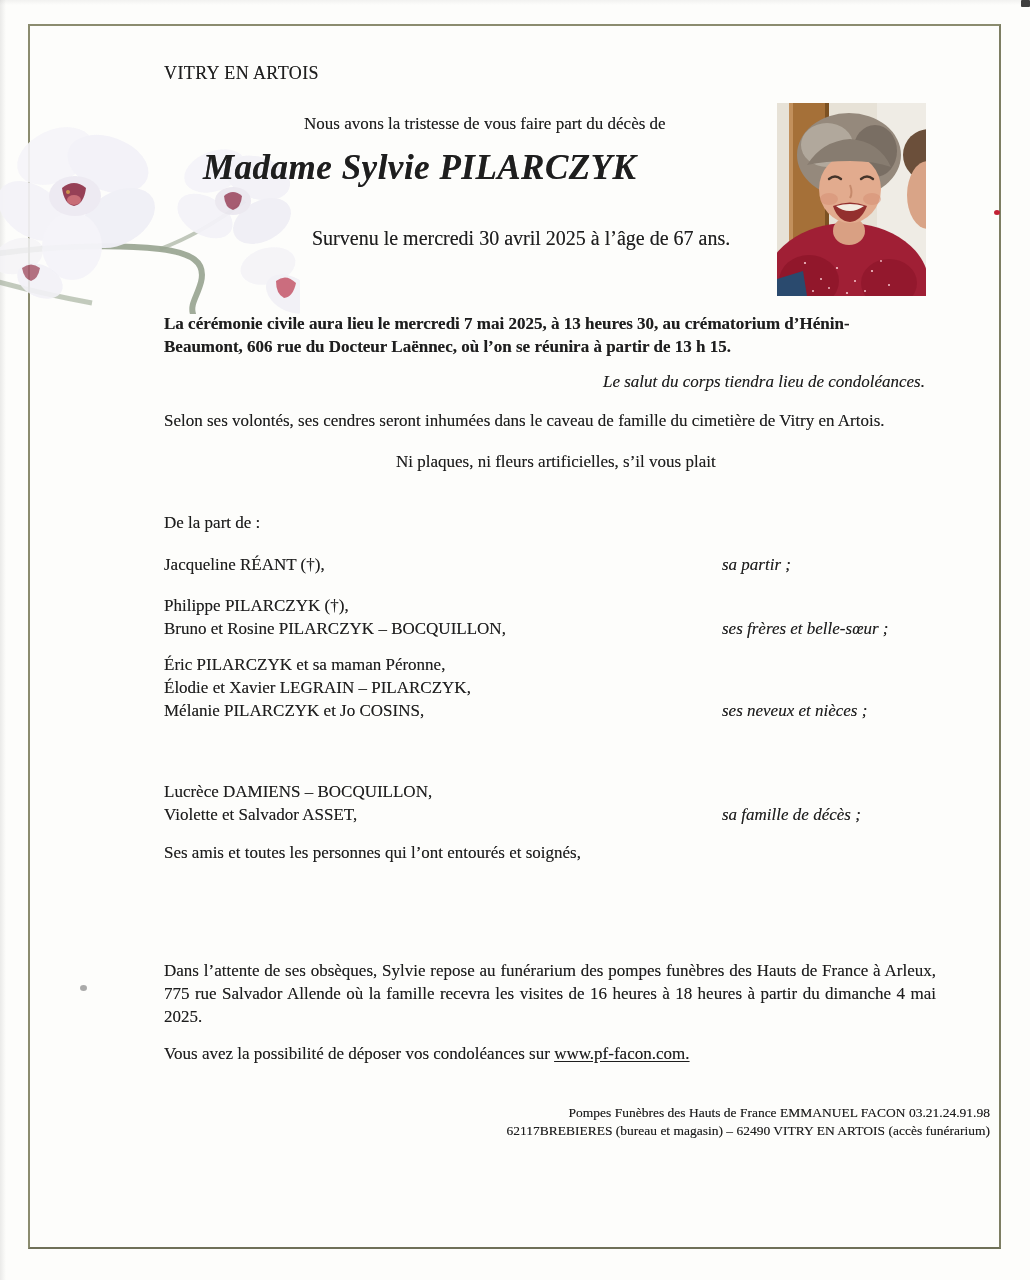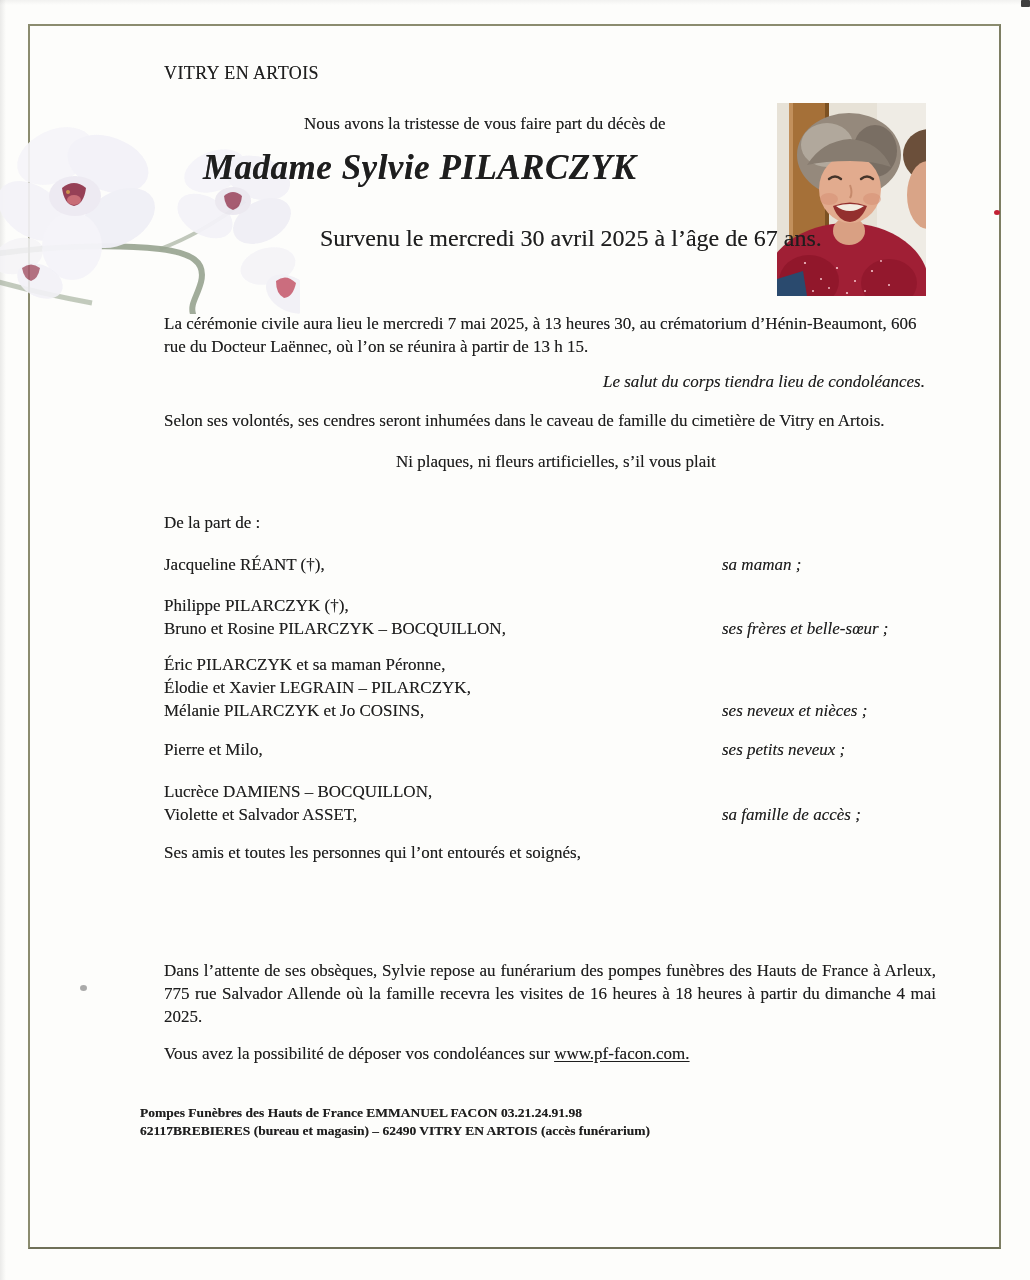--- a/index.html
+++ b/index.html
@@ -40,21 +40,21 @@
     letter-spacing: .5px; white-space: nowrap;
     text-shadow: 0 0 0.5px rgba(20,20,20,.6);
   }
   .justify { text-align: justify; text-align-last: left; }
   .family-group { position: absolute; left: 164px; width: 833px; }
   .family-names div { height: 23px; }
   .relation {
     position: absolute; left: 558px; bottom: 0; height: 23px;
     font-style: italic; white-space: nowrap;
   }
-  .footer-block { text-align: left; font-size: 13.5px; line-height: 18px; font-weight: bold; }
+  .footer-block { text-align: right; font-size: 13.5px; line-height: 18px; }
   .url-link { text-decoration: underline; text-underline-offset: 2px; }
   
   .artifact { position: absolute; border-radius: 50%; }
   .artifact-red { width: 6px; height: 5px; background: #c22235; }
   .artifact-gray { width: 7px; height: 6px; background: #8e8e8e; opacity: .75; }
   .artifact-corner { width: 9px; height: 7px; background: #3f3f3f; border-radius: 1px; }
   .photo-wrap { position: absolute; left: 777px; top: 103px; width: 149px; height: 193px; }
   .orchid-wrap { position: absolute; left: 0; top: 96px; width: 300px; height: 218px; }
 </style>
 </head>
@@ -162,69 +162,63 @@
       <path d="M59,103 Q73,99 87,103 Q80,108 73,108 Q65,108 59,103 Z" fill="#f3ede2"></path>
     </svg>
   </div>
 
   <div class="abs city body-text" style="left:164px; top:62px;">VITRY EN ARTOIS</div>
 
   <div class="abs body-text" style="left:304px; top:112px;">Nous avons la tristesse de vous faire part du décès de</div>
 
   <div class="abs deceased-title" style="left:203px; top:148px;">Madame Sylvie PILARCZYK</div>
 
-  <div class="abs body-text" style="left:320px; top:227px; font-size:24px;">Survenu le mercredi 30 avril 2025 à l’âge de 67 ans.</div>
-
-  <div class="abs body-text" style="left:164px; top:312px; width:764px;">La cérémonie civile aura lieu le mercredi 7 mai 2025, à 13 heures 30, au crématorium d’Hénin-Beaumont, 606 rue du Docteur Laënnec, où l’on se réunira à partir de 13 h 15.</div>
+  <div class="abs body-text" style="left:312px; top:227px; font-size:20px;">Survenu le mercredi 30 avril 2025 à l’âge de 67 ans.</div>
+
+  <div class="abs body-text" style="left:164px; top:312px; width:764px;font-weight:bold;">La cérémonie civile aura lieu le mercredi 7 mai 2025, à 13 heures 30, au crématorium d’Hénin-Beaumont, 606 rue du Docteur Laënnec, où l’on se réunira à partir de 13 h 15.</div>
 
   <div class="abs body-text italic" style="left:564px; top:370px; width:400px; text-align:center;">Le salut du corps tiendra lieu de condoléances.</div>
 
   <div class="abs body-text" style="left:164px; top:409px; width:790px;">Selon ses volontés, ses cendres seront inhumées dans le caveau de famille du cimetière de Vitry en Artois.</div>
 
   <div class="abs body-text" style="left:396px; top:450px;">Ni plaques, ni fleurs artificielles, s’il vous plait</div>
 
   <div class="abs body-text" style="left:164px; top:511px;">De la part de :</div>
 
   <div class="family-group body-text" style="top:553px; height:23px;">
     <div class="family-names">
       <div>Jacqueline RÉANT (†),</div>
     </div>
-    <span class="relation">sa maman ;</span>
+    <span class="relation">sa partir ;</span>
   </div>
 
   <div class="family-group body-text" style="top:653px; height:69px;">
     <div class="family-names">
       <div>Éric PILARCZYK et sa maman Péronne,</div>
       <div>Élodie et Xavier LEGRAIN – PILARCZYK,</div>
       <div>Mélanie PILARCZYK et Jo COSINS,</div>
     </div>
     <span class="relation">ses neveux et nièces ;</span>
   </div>
 
   <div class="family-group body-text" style="top:594px; height:46px;">
     <div class="family-names">
       <div>Philippe PILARCZYK (†),</div>
       <div>Bruno et Rosine PILARCZYK – BOCQUILLON,</div>
     </div>
     <span class="relation">ses frères et belle-sœur ;</span>
   </div>
 
-  <div class="family-group body-text" style="top:738px; height:23px;">
-    <div class="family-names">
-      <div>Pierre et Milo,</div>
-    </div>
-    <span class="relation">ses petits neveux ;</span>
-  </div>
 
   <div class="family-group body-text" style="top:780px; height:46px;">
     <div class="family-names">
       <div>Lucrèce DAMIENS – BOCQUILLON,</div>
       <div>Violette et Salvador ASSET,</div>
     </div>
-    <span class="relation">sa famille de accès ;</span>
+    <span class="relation">sa famille de décès ;</span>
   </div>
 
   <div class="abs body-text" style="left:164px; top:841px;">Ses amis et toutes les personnes qui l’ont entourés et soignés,</div>
 
 
   <div class="abs body-text justify" style="left:164px; top:959px; width:772px;">Dans l’attente de ses obsèques, Sylvie repose au funérarium des pompes funèbres des Hauts de France à Arleux, 775 rue Salvador Allende où la famille recevra les visites de 16 heures à 18 heures à partir du dimanche 4 mai 2025.</div>
 
   <div class="abs body-text" style="left:164px; top:1042px;">
     <span>Vous avez la possibilité de déposer vos condoléances sur </span><span class="url-link">www.pf-facon.com.</span>
   </div>

